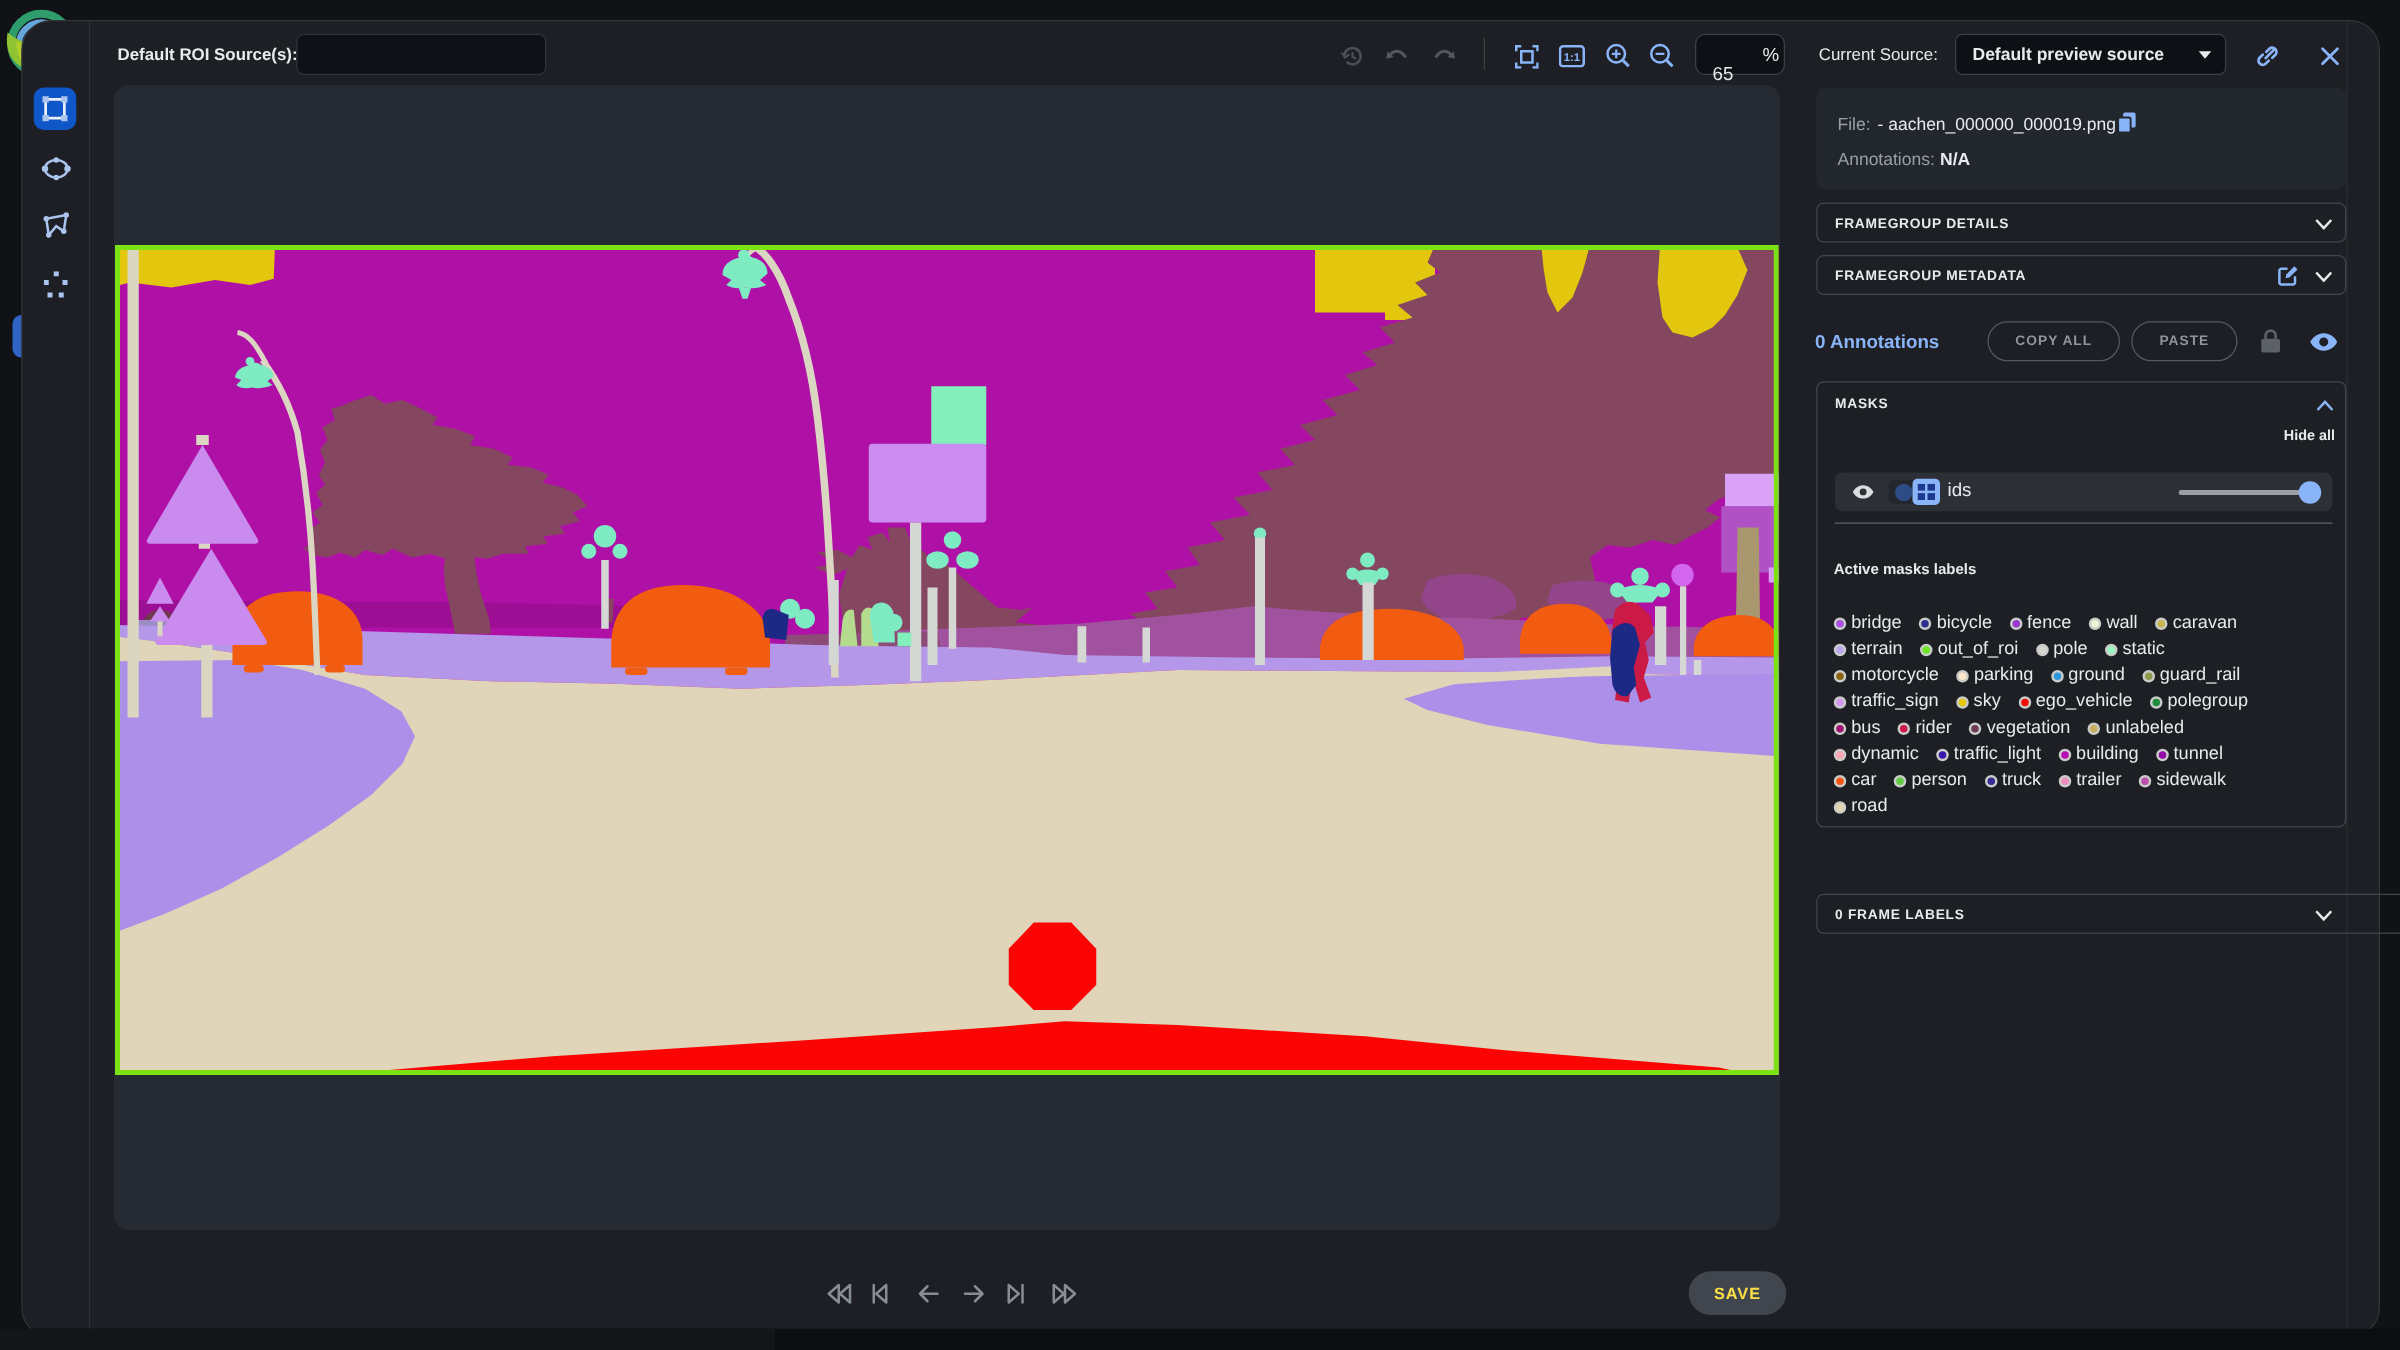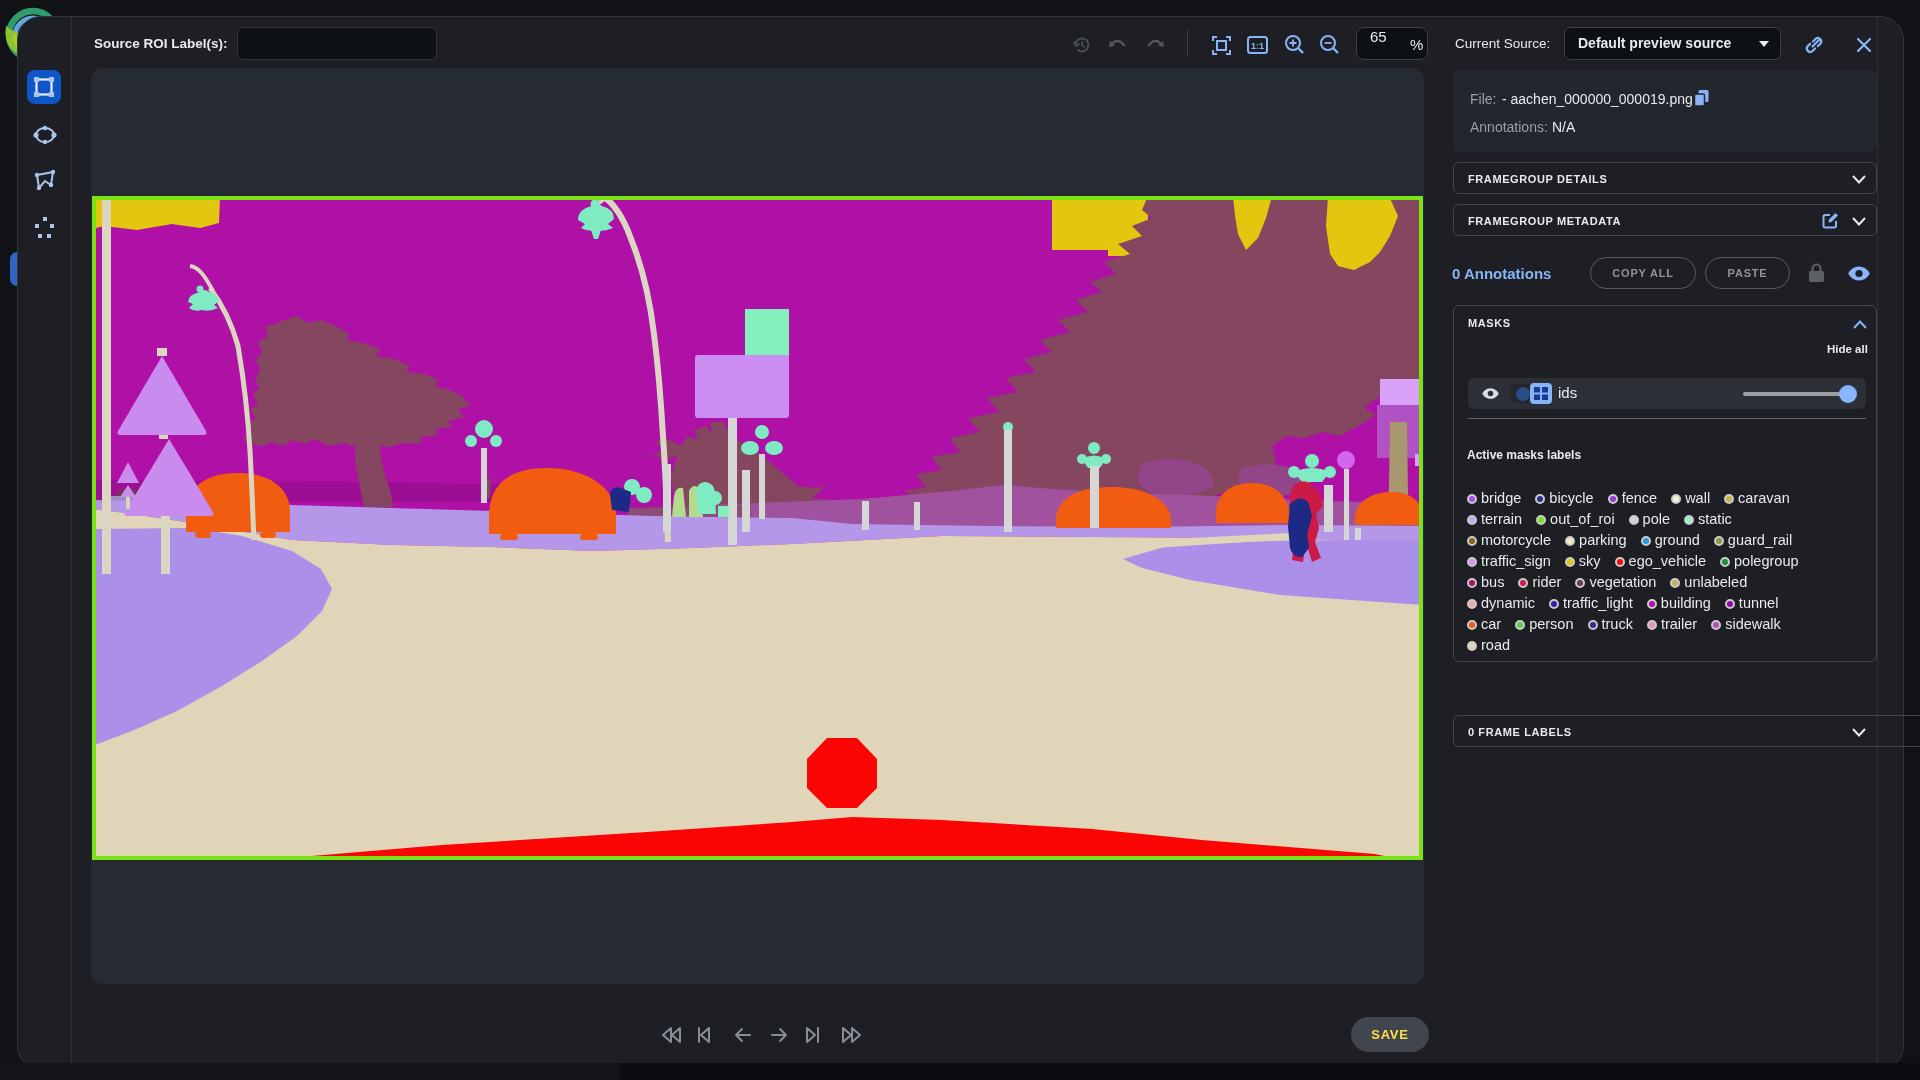--- a/index.html
+++ b/index.html
@@ -58,21 +58,21 @@
     <circle cx="6" cy="19" r="2.2" fill="#aac4ee"></circle>
   </svg>
   <svg class="abs" style="left:35px;top:217px" width="20" height="24" viewBox="0 0 20 24">
     <rect x="8" y="0" width="4" height="4" fill="#aac4ee"></rect>
     <rect x="0" y="7" width="4" height="4" fill="#aac4ee"></rect>
     <rect x="15" y="7" width="4" height="4" fill="#aac4ee"></rect>
     <rect x="3" y="17" width="4" height="4" fill="#aac4ee"></rect>
     <rect x="12" y="17" width="4" height="4" fill="#aac4ee"></rect>
   </svg>
 
-  <div class="abs lbl" style="left:94px;top:36px;font-size:13.5px;font-weight:bold;">Source ROI Label(s):</div>
+  <div class="abs lbl" style="left:94px;top:36px;font-size:13.5px;font-weight:bold;">Default ROI Source(s):</div>
   <div class="abs" style="left:237px;top:27px;width:200px;height:33px;background:#0e1116;border:1px solid #2f333a;border-radius:6px;"></div>
   <svg class="abs" style="left:1072px;top:35px" width="20" height="20" viewBox="0 0 20 20">
     <path d="M3.5 10 a6.5 6.5 0 1 1 2 4.6" fill="none" stroke="#4a4f57" stroke-width="2"></path>
     <path d="M1.5 7 L4 11 L7.5 8.5" fill="none" stroke="#4a4f57" stroke-width="1.8"></path>
     <path d="M10 6.5 L10 10.5 L13 12" fill="none" stroke="#4a4f57" stroke-width="1.8"></path>
   </svg>
   <svg class="abs" style="left:1108px;top:38px" width="19" height="14" viewBox="0 0 19 14">
     <path d="M2.5 8 Q5.5 3 9.5 3 Q13.5 3 16.5 8" fill="none" stroke="#53575e" stroke-width="2.4"></path>
     <path d="M7 7.5 L1 9 L2 3 Z" fill="#53575e"></path>
   </svg>
@@ -98,21 +98,21 @@
     <circle cx="9" cy="9" r="7" fill="none" stroke="#8ab4f8" stroke-width="2"></circle>
     <path d="M14.5 14.5 L19 19" stroke="#8ab4f8" stroke-width="2.4"></path>
     <path d="M9 5.5 L9 12.5 M5.5 9 L12.5 9" stroke="#8ab4f8" stroke-width="1.8"></path>
   </svg>
   <svg class="abs" style="left:1319px;top:34px" width="21" height="21" viewBox="0 0 21 21">
     <circle cx="9" cy="9" r="7" fill="none" stroke="#8ab4f8" stroke-width="2"></circle>
     <path d="M14.5 14.5 L19 19" stroke="#8ab4f8" stroke-width="2.4"></path>
     <path d="M5.5 9 L12.5 9" stroke="#8ab4f8" stroke-width="1.8"></path>
   </svg>
   <div class="abs" style="left:1356px;top:27px;width:72px;height:33px;background:#0d1014;border:1px solid #3b4048;border-radius:8px;color:#e8eaed;font-size:15px;">
-    <span class="abs" style="left:13px;top:0;">65</span>
+    <span class="abs" style="left:13px;top:23px;">65</span>
       <span class="abs" style="left:53px;top:8px;">%</span>
   </div>
   <div class="abs lbl" style="left:1455px;top:36px;font-size:13.5px;">Current Source:</div>
   <div class="abs" style="left:1564px;top:27px;width:217px;height:33px;background:#0d1014;border:1px solid #3b4048;border-radius:6px;">
     <span class="abs lbl" style="left:13px;top:7px;font-size:14px;font-weight:bold;">Default preview source</span>
     <svg class="abs" style="left:193px;top:12px" width="12" height="8" viewBox="0 0 12 8">
         <path d="M1 1 L6 7 L11 1 Z" fill="#e8eaed"></path>
       </svg>
   </div>
   <svg class="abs" style="left:1804px;top:35px" width="20" height="20" viewBox="0 0 20 20">
@@ -254,21 +254,21 @@
 
   <div class="abs" style="left:1877px;top:17px;width:1px;height:1046px;background:#2c2f35"></div>
   <div class="abs" style="left:1453px;top:70px;width:424px;height:82px;background:#22262d;border-radius:8px;">
     <span class="abs gray" style="left:17px;top:21px;font-size:14px;">File:</span>
     <span class="abs lbl" style="left:49px;top:21px;font-size:14px;">- aachen_000000_000019.png</span>
     <svg class="abs" style="left:240px;top:19px" width="17" height="18" viewBox="0 0 17 18">
       <rect x="5.5" y="1" width="10" height="12" rx="1.5" fill="#8ab4f8"></rect>
       <rect x="1.5" y="5" width="10" height="12" rx="1.5" fill="#8ab4f8" stroke="#22262d" stroke-width="1.5"></rect>
     </svg>
     <span class="abs gray" style="left:17px;top:49px;font-size:14px;">Annotations:</span>
-    <span class="abs lbl" style="left:99px;top:49px;font-size:14px;font-weight:normal;">N/A</span>
+    <span class="abs lbl" style="left:99px;top:49px;font-size:14px;font-weight:bold;">N/A</span>
   </div>
   <div class="abs" style="left:1453px;top:162px;width:424px;height:32px;border:1px solid #43474d;border-radius:6px;">
     <span class="abs lbl" style="left:14px;top:10px;font-size:11px;font-weight:bold;letter-spacing:.6px;">FRAMEGROUP DETAILS</span>
     <svg class="abs" style="left:398px;top:12px" width="14" height="9" viewBox="0 0 14 9">
         <path d="M1 1 L7 7.5 L13 1" fill="none" stroke="#e8eaed" stroke-width="2"></path>
       </svg>
   </div>
   <div class="abs" style="left:1453px;top:204px;width:424px;height:32px;border:1px solid #43474d;border-radius:6px;">
     <span class="abs lbl" style="left:14px;top:10px;font-size:11px;font-weight:bold;letter-spacing:.6px;">FRAMEGROUP METADATA</span>
     <svg class="abs" style="left:368px;top:7px" width="17" height="17" viewBox="0 0 17 17">

